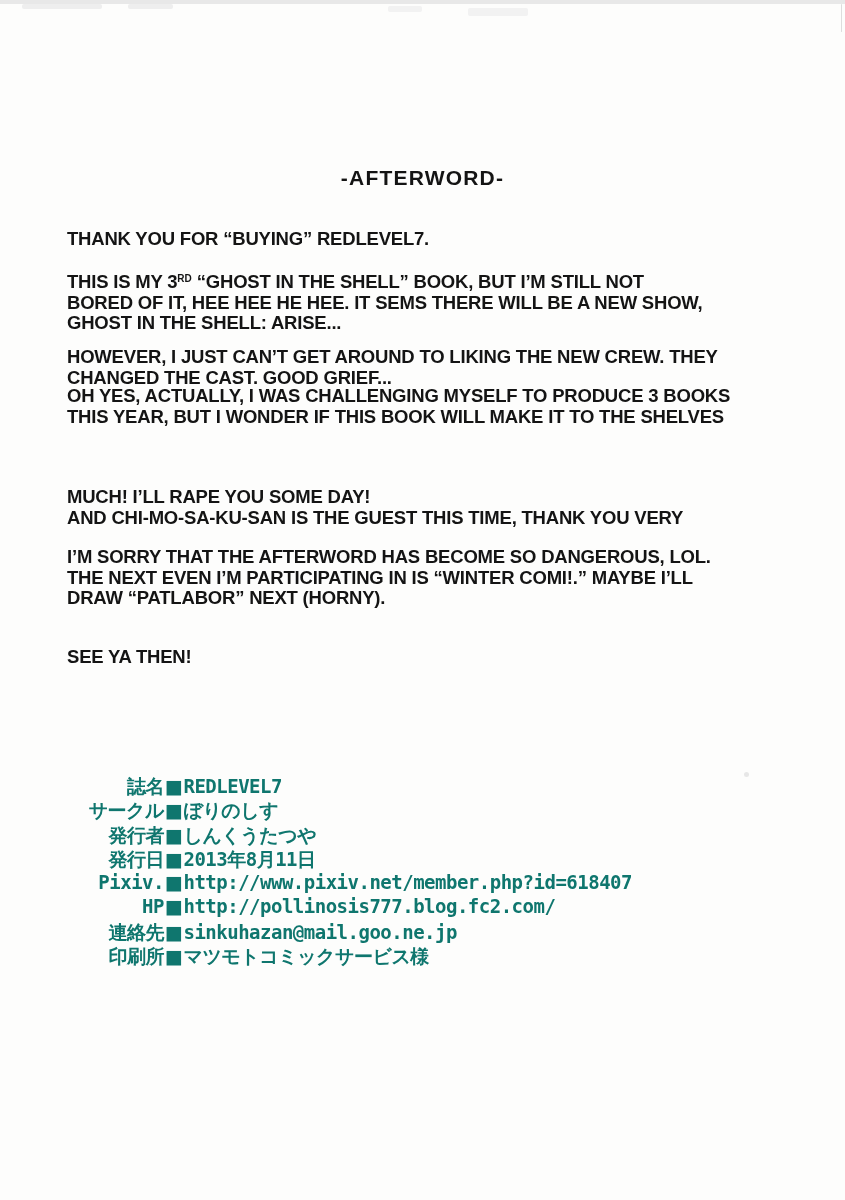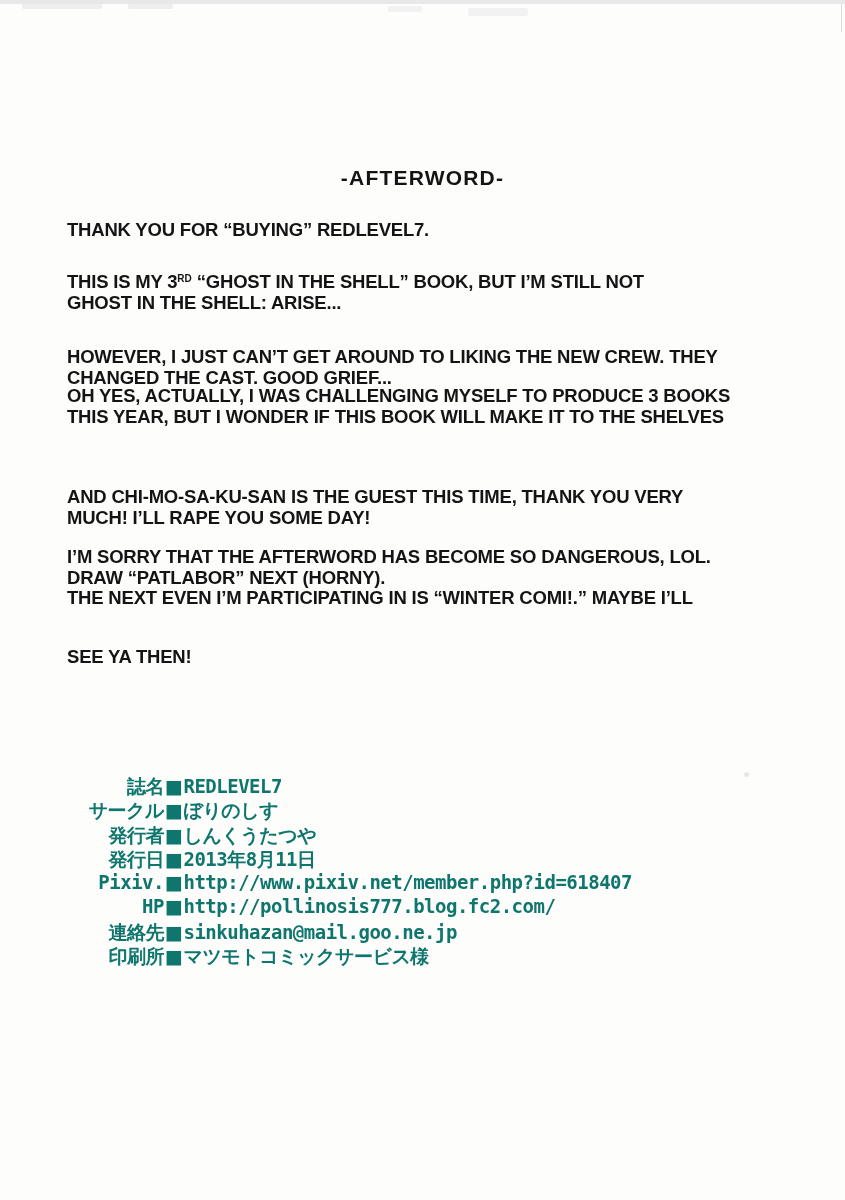--- a/index.html
+++ b/index.html
@@ -89,48 +89,49 @@
 
   <div class="scan-smudge smudge-a"></div>
   <div class="scan-smudge smudge-b"></div>
   <div class="scan-smudge smudge-c"></div>
   <div class="scan-smudge smudge-d"></div>
   <div class="scan-smudge speck"></div>
   <div class="scan-smudge edge-line"></div>
 
   <div class="afterword-title">-AFTERWORD-</div>
 
-  <div class="para" style="top:216px">
+  <div class="para" style="top:225px">
     <div class="line">THANK YOU FOR “BUYING” REDLEVEL7.</div>
   </div>
 
   <div class="para" style="top:265px">
     <div class="line"><span>THIS IS MY 3</span><span class="sup">RD</span><span> “GHOST IN THE SHELL” BOOK, BUT I’M STILL NOT</span></div>
+    <div class="line">BORED OF IT, HEE HEE HE HEE. IT SEMS THERE WILL BE A NEW SHOW,</div>
     <div class="line">GHOST IN THE SHELL: ARISE...</div>
   </div>
 
   <div class="para" style="top:343px">
     <div class="line">HOWEVER, I JUST CAN’T GET AROUND TO LIKING THE NEW CREW. THEY</div>
     <div class="line">CHANGED THE CAST. GOOD GRIEF...</div>
   </div>
 
   <div class="para" style="top:382px">
     <div class="line">OH YES, ACTUALLY, I WAS CHALLENGING MYSELF TO PRODUCE 3 BOOKS</div>
     <div class="line">THIS YEAR, BUT I WONDER IF THIS BOOK WILL MAKE IT TO THE SHELVES</div>
   </div>
 
   <div class="para" style="top:483px">
+    <div class="line">MUCH! I’LL RAPE YOU SOME DAY!</div>
     <div class="line">AND CHI-MO-SA-KU-SAN IS THE GUEST THIS TIME, THANK YOU VERY</div>
-    <div class="line">MUCH! I’LL RAPE YOU SOME DAY!</div>
   </div>
 
   <div class="para" style="top:543px">
     <div class="line">I’M SORRY THAT THE AFTERWORD HAS BECOME SO DANGEROUS, LOL.</div>
+    <div class="line">THE NEXT EVEN I’M PARTICIPATING IN IS “WINTER COMI!.” MAYBE I’LL</div>
     <div class="line">DRAW “PATLABOR” NEXT (HORNY).</div>
-    <div class="line">THE NEXT EVEN I’M PARTICIPATING IN IS “WINTER COMI!.” MAYBE I’LL</div>
   </div>
 
   <div class="para" style="top:643px">
     <div class="line">SEE YA THEN!</div>
   </div>
 
   <div class="colophon">
 
     <div class="colophon-row">
       <span class="colophon-label">誌名</span>

